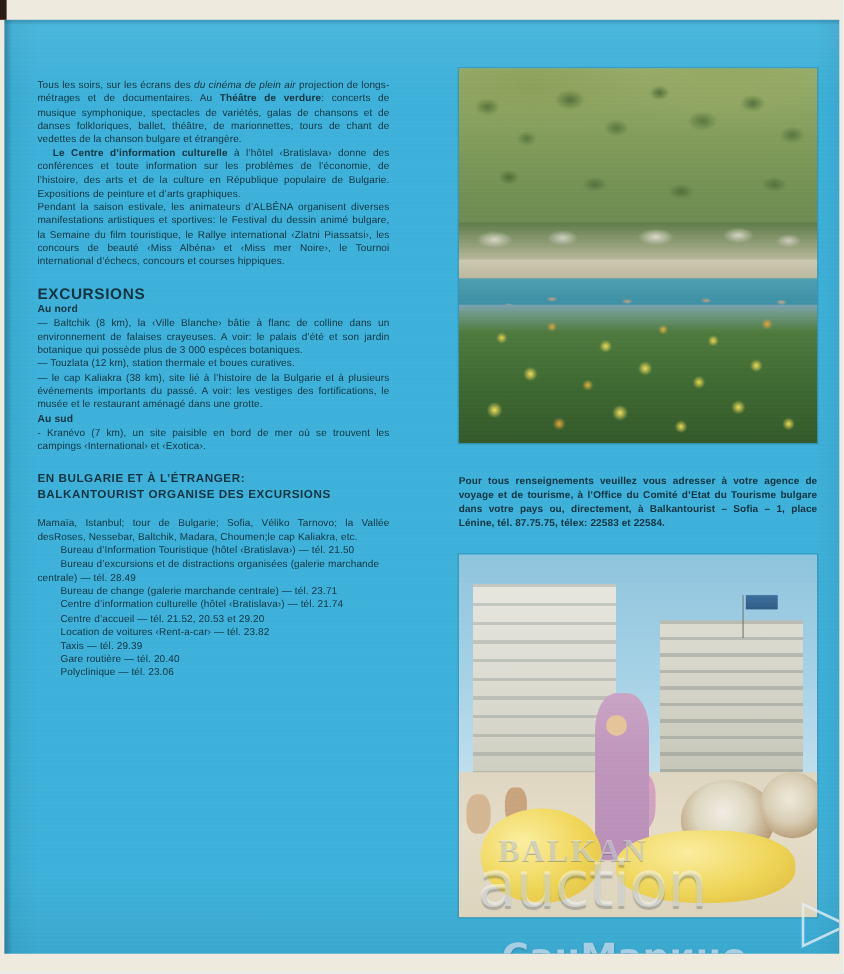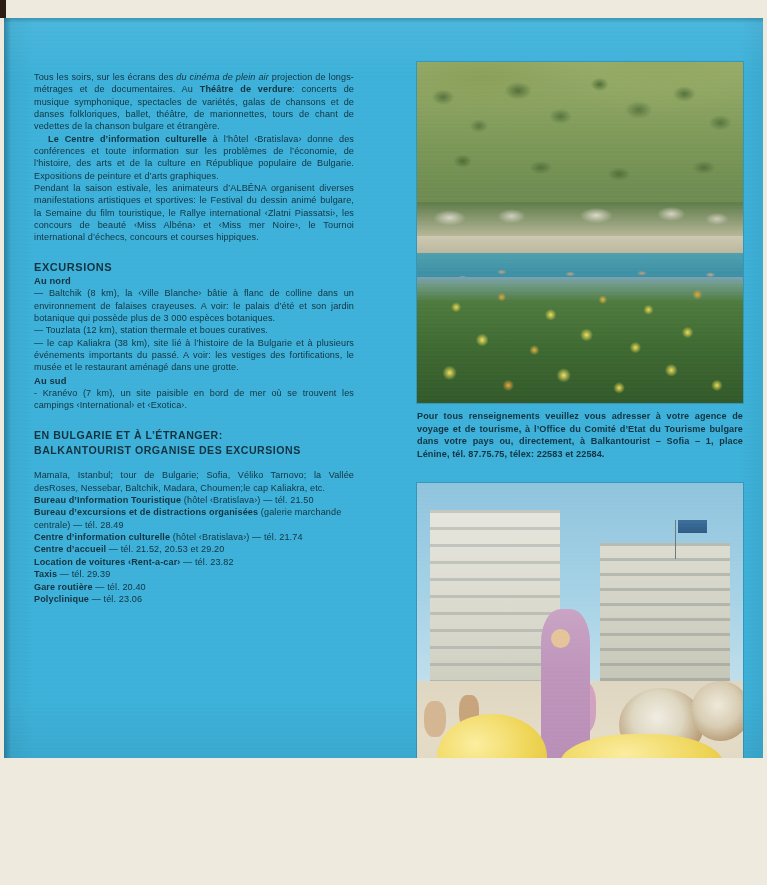--- a/index.html
+++ b/index.html
@@ -19,21 +19,21 @@
     position: relative;
     width: 767px;
     height: 885px;
     background: #efeade;
   }
   #brochure {
     position: absolute;
     left: 4px;
     top: 18px;
     width: 759px;
-    height: 740px;
+    height: 849px;
     background: #3db1d9;
     background-image:
       linear-gradient(180deg, rgba(255,255,255,0.07) 0%, rgba(0,0,0,0.00) 8%, rgba(0,0,0,0.00) 92%, rgba(0,0,0,0.05) 100%),
       linear-gradient(90deg, rgba(0,0,0,0.06) 0%, rgba(0,0,0,0.00) 4%, rgba(0,0,0,0.00) 97%, rgba(0,0,0,0.05) 100%);
     overflow: hidden;
   }
   
   #brochure:after {
     content: "";
     position: absolute;
@@ -72,40 +72,40 @@
   }
   #text-col p { margin: 0; }
   .indent { text-indent: 14px; }
   .b { font-weight: bold; }
   .i { font-style: italic; }
   .gap-md { height: 12px; }
   .gap-lg { height: 17px; }
 
   .head-main {
     font-weight: bold;
-    font-size: 11px;
+    font-size: 14px;
     letter-spacing: .55px;
     line-height: 13.5px;
     text-align: left;
   }
   .head-sub {
     font-weight: bold;
     font-size: 9.4px;
     line-height: 13px;
     text-align: left;
   }
   .head-block {
     font-weight: bold;
     font-size: 10.6px;
     letter-spacing: .5px;
     line-height: 14.5px;
     text-align: left;
   }
   .contact-line { text-align: left; }
-  .contact-line .lbl { font-weight: bold; }
+  .contact-line .lbl { font-weight: normal; margin-left: 21px; }
 
   
   #right-col {
     position: absolute;
     left: 413px;
     top: 44px;
     width: 326px;
   }
   .photo {
     position: relative;
@@ -276,21 +276,21 @@
     position:absolute; left:2%; top:66%; width:7%; height:11%;
     background:#d5b693; border-radius:40%;
   }
   .beachgoer-c {
     position:absolute; left:13%; top:64%; width:6%; height:10%;
     background:#c8a47d; border-radius:40%;
   }
 
   
   #right-caption {
-    margin-top: 7px;
+    margin-top: 28px;
     width: 326px;
     color: #12323f;
     font-weight: bold;
     font-size: 9.1px;
     line-height: 12.6px;
     text-align: justify;
     letter-spacing: .1px;
   }
   #right-caption p { margin: 0; }
 
@@ -362,20 +362,21 @@
 
       <p class="head-block">EN BULGARIE ET  À L’ÉTRANGER:</p>
       <p class="head-block">BALKANTOURIST ORGANISE DES EXCURSIONS</p>
 
       <div class="gap-md"></div>
 
       <p>Mamaïa, Istanbul; tour de Bulgarie; Sofia, Véliko Tarnovo; la Vallée desRoses, Nessebar, Baltchik, Madara, Choumen;le cap Kaliakra, etc.</p>
 
       <p class="contact-line"><span class="lbl">Bureau d’Information Touristique</span><span> (hôtel ‹Bratislava›) — tél. 21.50</span></p>
       <p class="contact-line"><span class="lbl">Bureau d’excursions et de distractions organisées</span><span> (galerie marchande centrale) — tél. 28.49</span></p>
+      <p class="contact-line"><span class="lbl">Bureau de change</span><span>  (galerie marchande centrale) — tél. 23.71</span></p>
       <p class="contact-line"><span class="lbl">Centre d’information culturelle</span><span> (hôtel ‹Bratislava›) — tél. 21.74</span></p>
       <p class="contact-line"><span class="lbl">Centre d’accueil</span><span> — tél. 21.52, 20.53 et 29.20</span></p>
       <p class="contact-line"><span class="lbl">Location de voitures ‹Rent-a-car›</span><span> — tél. 23.82</span></p>
       <p class="contact-line"><span class="lbl">Taxis</span><span> — tél. 29.39</span></p>
       <p class="contact-line"><span class="lbl">Gare routière</span><span> — tél. 20.40</span></p>
       <p class="contact-line"><span class="lbl">Polyclinique</span><span> — tél. 23.06</span></p>
     </div>
 
     <div id="right-col">
 

